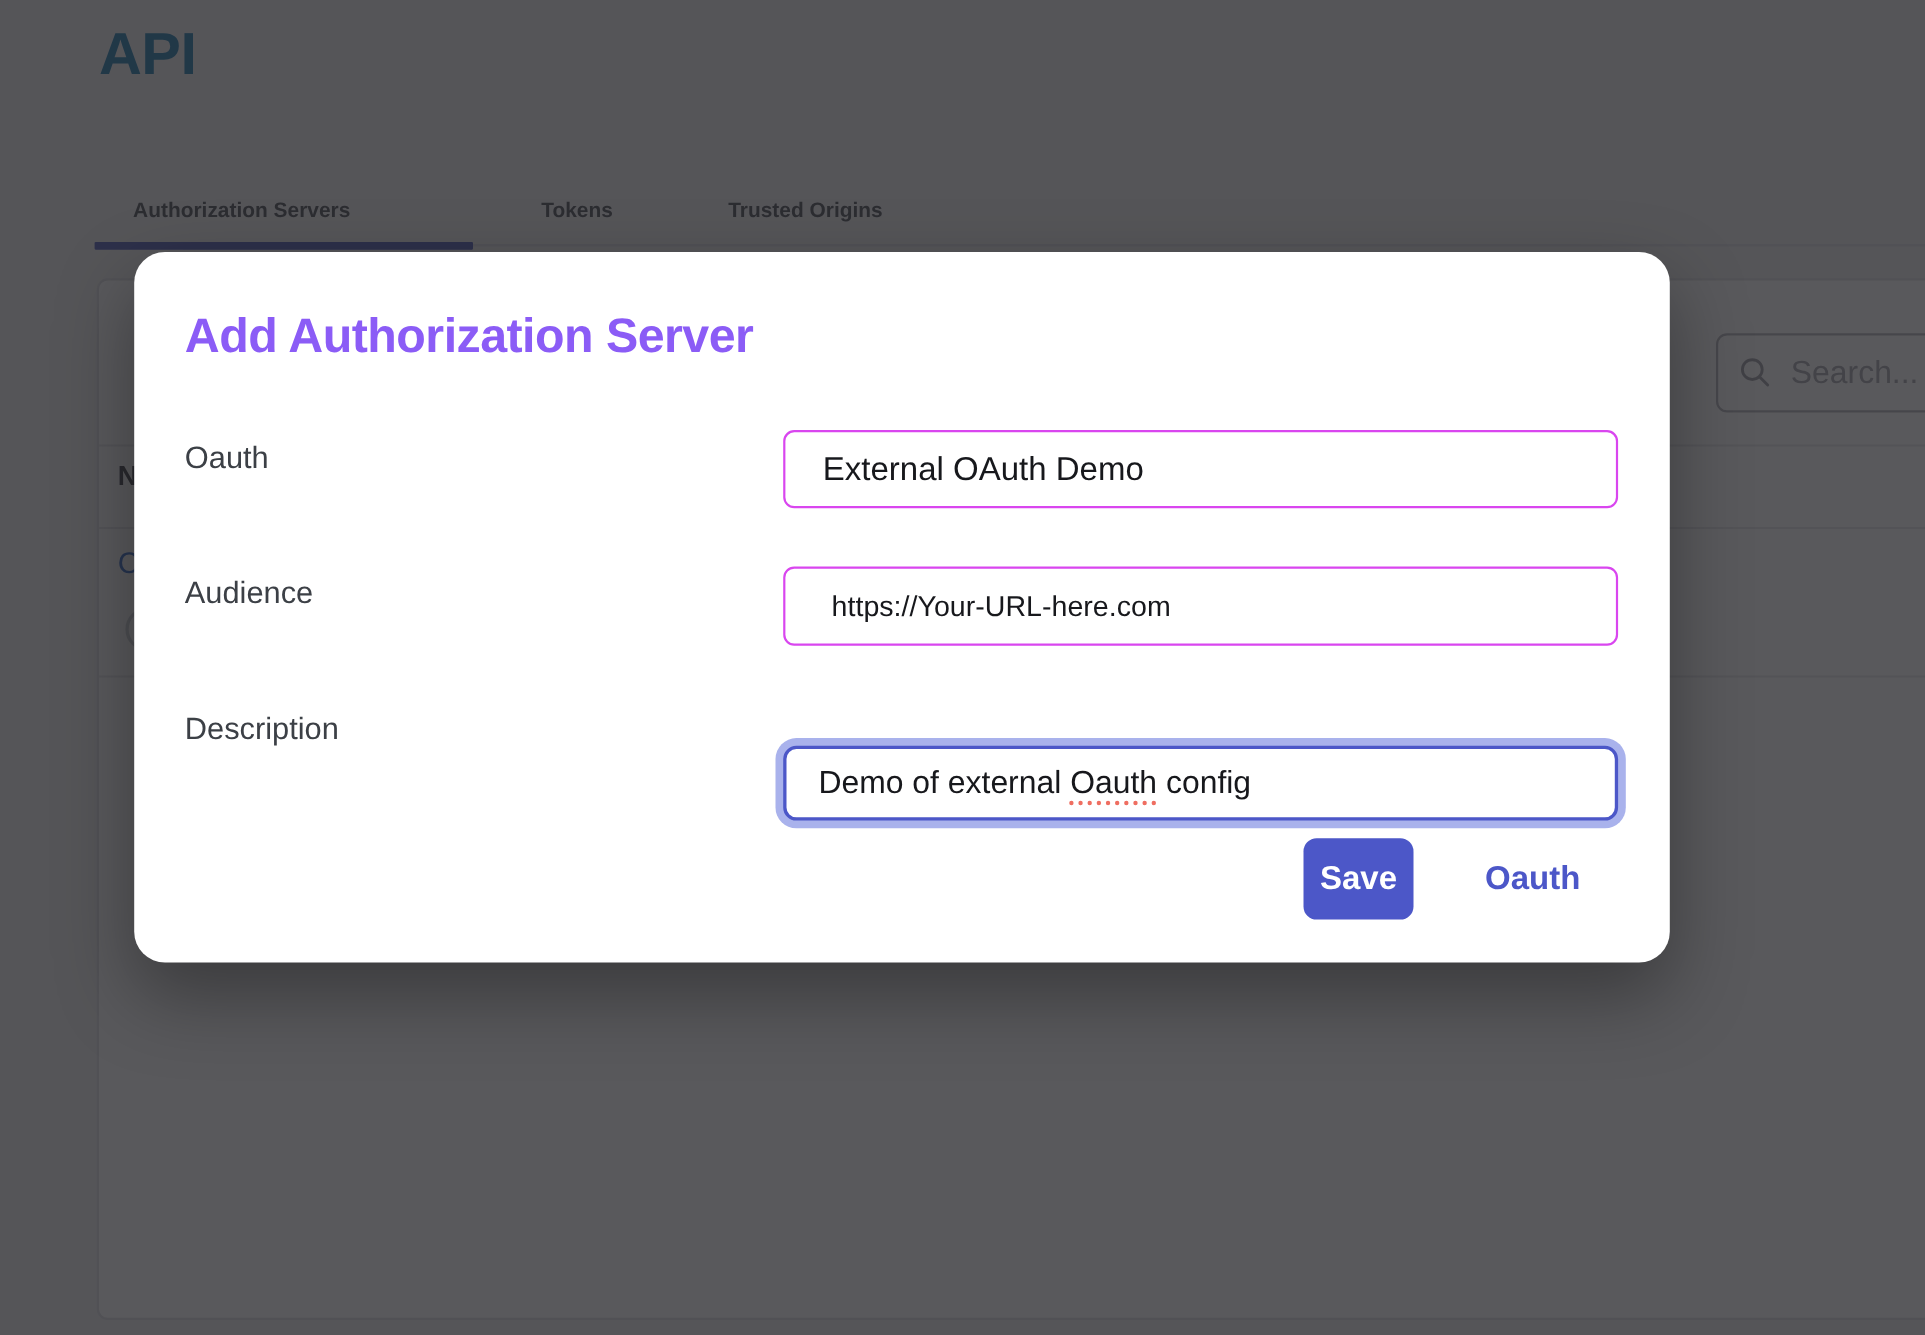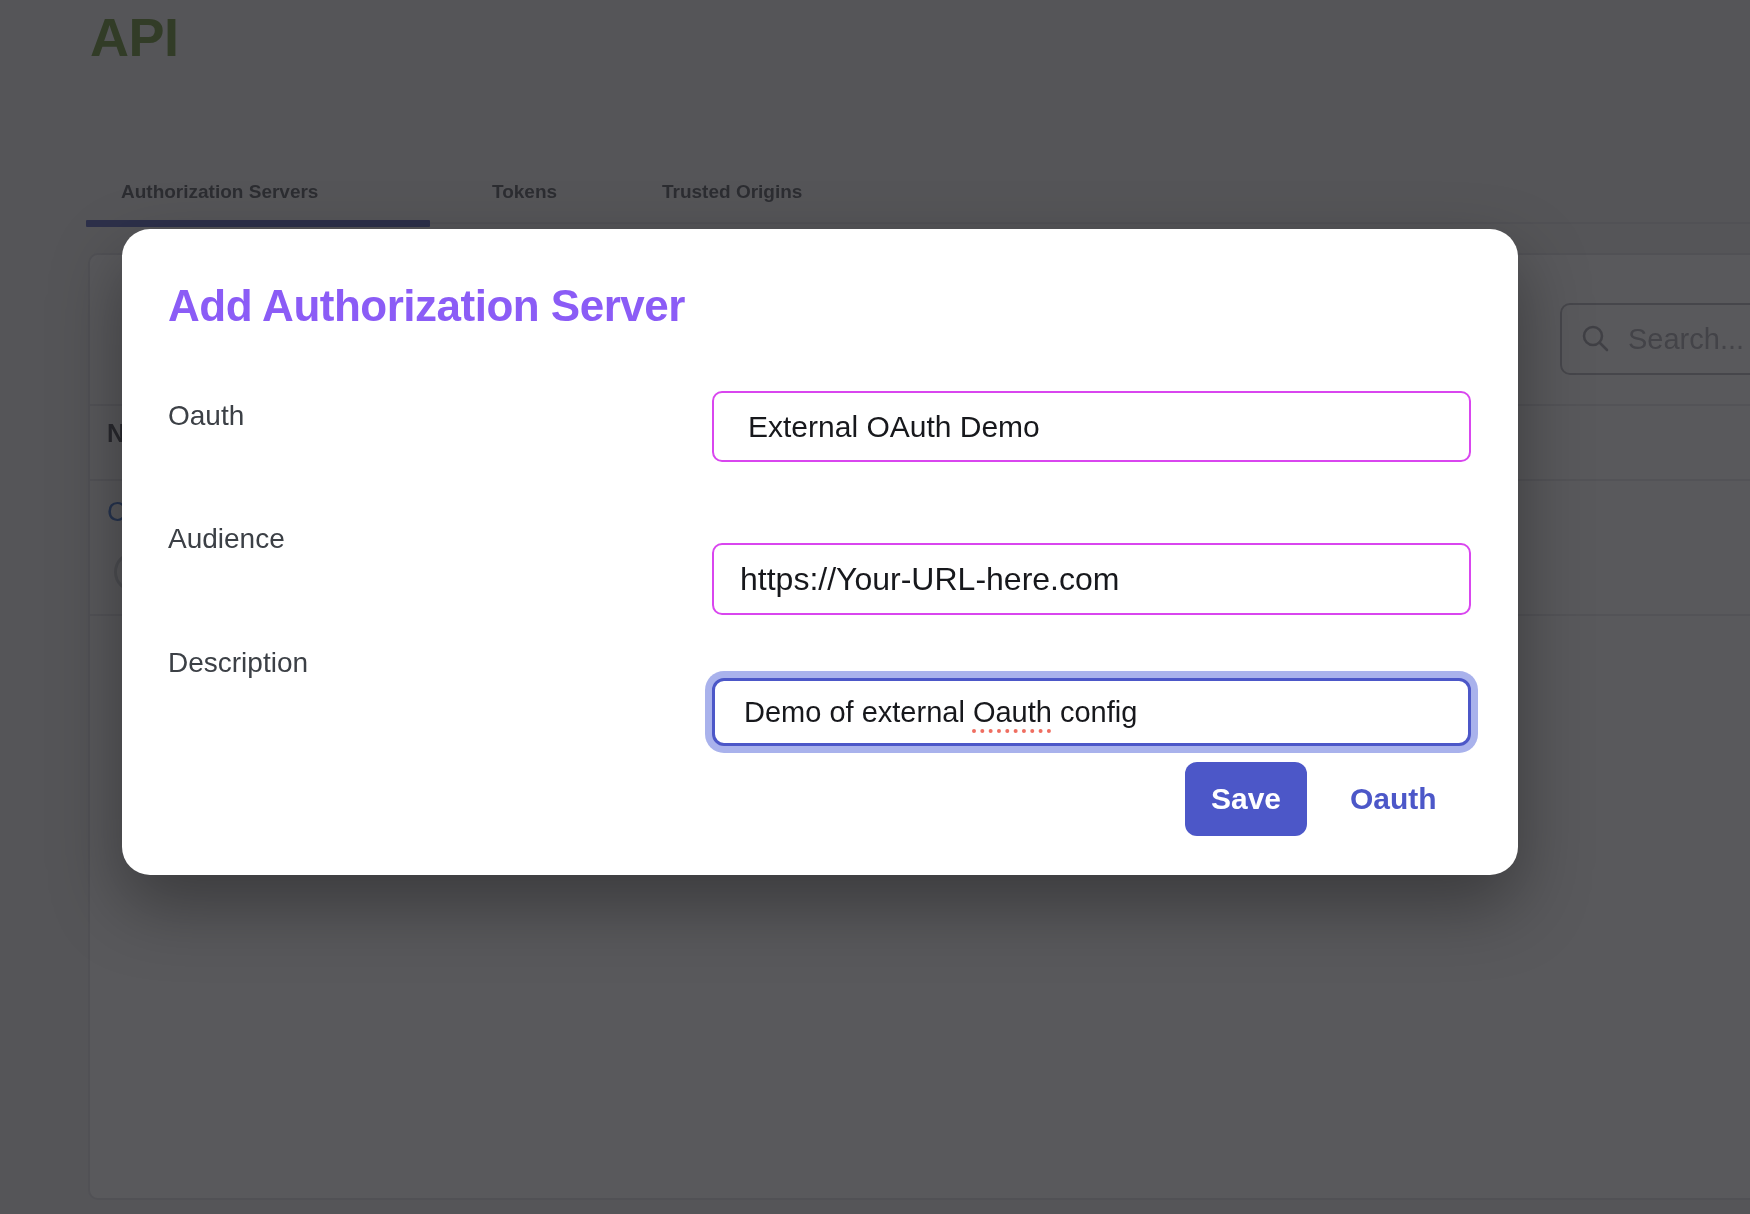--- a/index.html
+++ b/index.html
@@ -4,22 +4,22 @@
 <style>
   html,body{margin:0;padding:0;}
   body{
     width:1750px;height:1214px;position:relative;overflow:hidden;
     background:#ebebee;
     font-family:"Liberation Sans","DejaVu Sans",sans-serif;
     -webkit-font-smoothing:antialiased;
   }
   
   .page-title{
-    position:absolute;left:90px;top:6px;
-    font-size:54px;font-weight:700;color:#4d7c0f;letter-spacing:-0.5px;
+    position:absolute;left:90px;top:18px;
+    font-size:54px;font-weight:700;color:#0369a1;letter-spacing:-0.5px;
   }
   .tab{
     position:absolute;top:181px;font-size:19px;font-weight:700;color:#34373d;
     white-space:nowrap;cursor:pointer;margin-left:12px;
   }
   .tab-bar-border{
     position:absolute;left:88px;right:0;top:222px;height:2px;background:#d9d9de;
   }
   .tab-underline{
     position:absolute;left:86px;top:220px;width:344px;height:7px;
@@ -71,35 +71,35 @@
   }
   .label-name{top:171px}
   .label-audience{top:294px}
   .label-description{top:418px}
   .text-input{
     position:absolute;left:590px;width:759px;height:71px;box-sizing:border-box;
     border:2px solid #d946ef;border-radius:10px;outline:none;
     font-family:inherit;color:#17181c;background:#fff;
   }
   .input-name{top:162px;font-size:30px;padding-left:34px;}
-  .input-audience{top:286px;height:72px;font-size:32px;padding-left:26px;margin-top:28px;}
+  .input-audience{top:286px;height:72px;font-size:26px;padding-left:42px;}
   .input-description{
     position:absolute;left:590px;top:412px;width:759px;height:68px;box-sizing:border-box;
     border:3px solid var(--accent,#4c57c8);border-radius:12px;
     box-shadow:0 0 0 7px var(--focus-halo,#a9b2ec);
     display:flex;align-items:center;padding-left:29px;
     font-size:29px;color:#17181c;white-space:pre;background:#fff;cursor:text;margin-top:37px;
   }
   .misspelled{
     text-decoration:underline dotted var(--spell-red,#ef6e61);
     text-decoration-thickness:3.5px;
     text-underline-offset:8px;
   }
   .save-button{
-    position:absolute;left:1063px;top:533px;width:122px;height:74px;
+    position:absolute;left:1063px;top:533px;width:100px;height:74px;
     background:var(--accent,#4c57c8);border:none;border-radius:12px;
     color:#ffffff;font-size:30px;font-weight:700;font-family:inherit;cursor:pointer;
   }
   .cancel-button{
     position:absolute;left:1228px;top:533px;height:74px;line-height:74px;
     color:var(--accent,#4c57c8);font-size:30px;font-weight:700;cursor:pointer;
   }
 </style>
 </head>
 <body>

